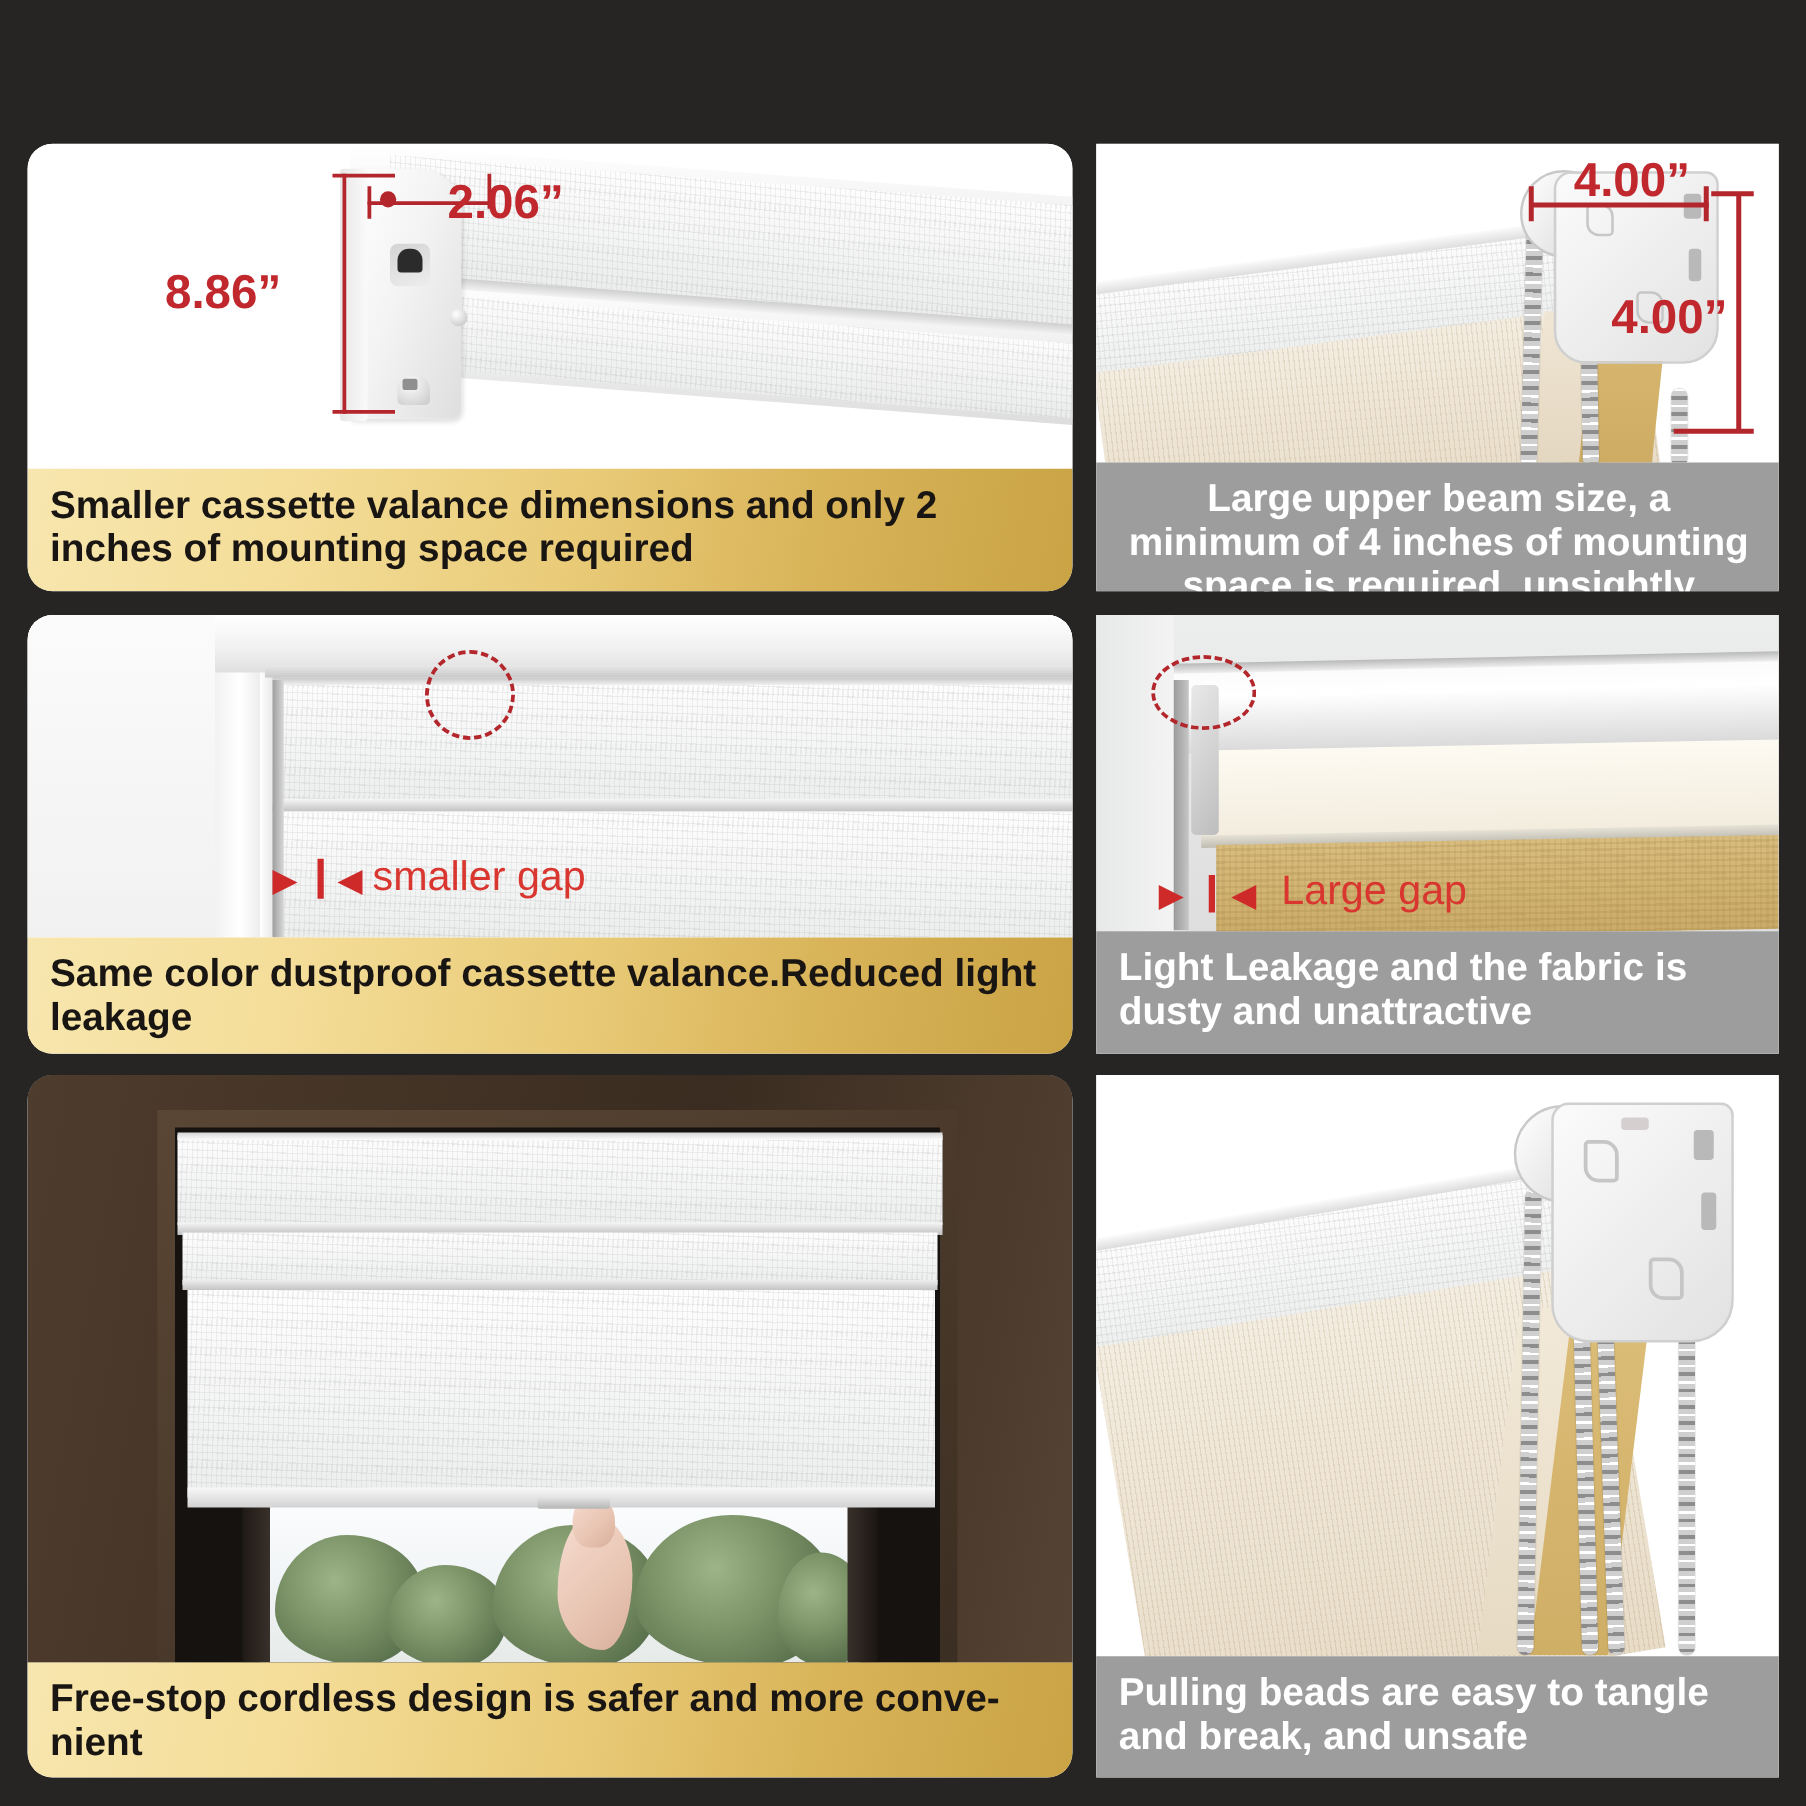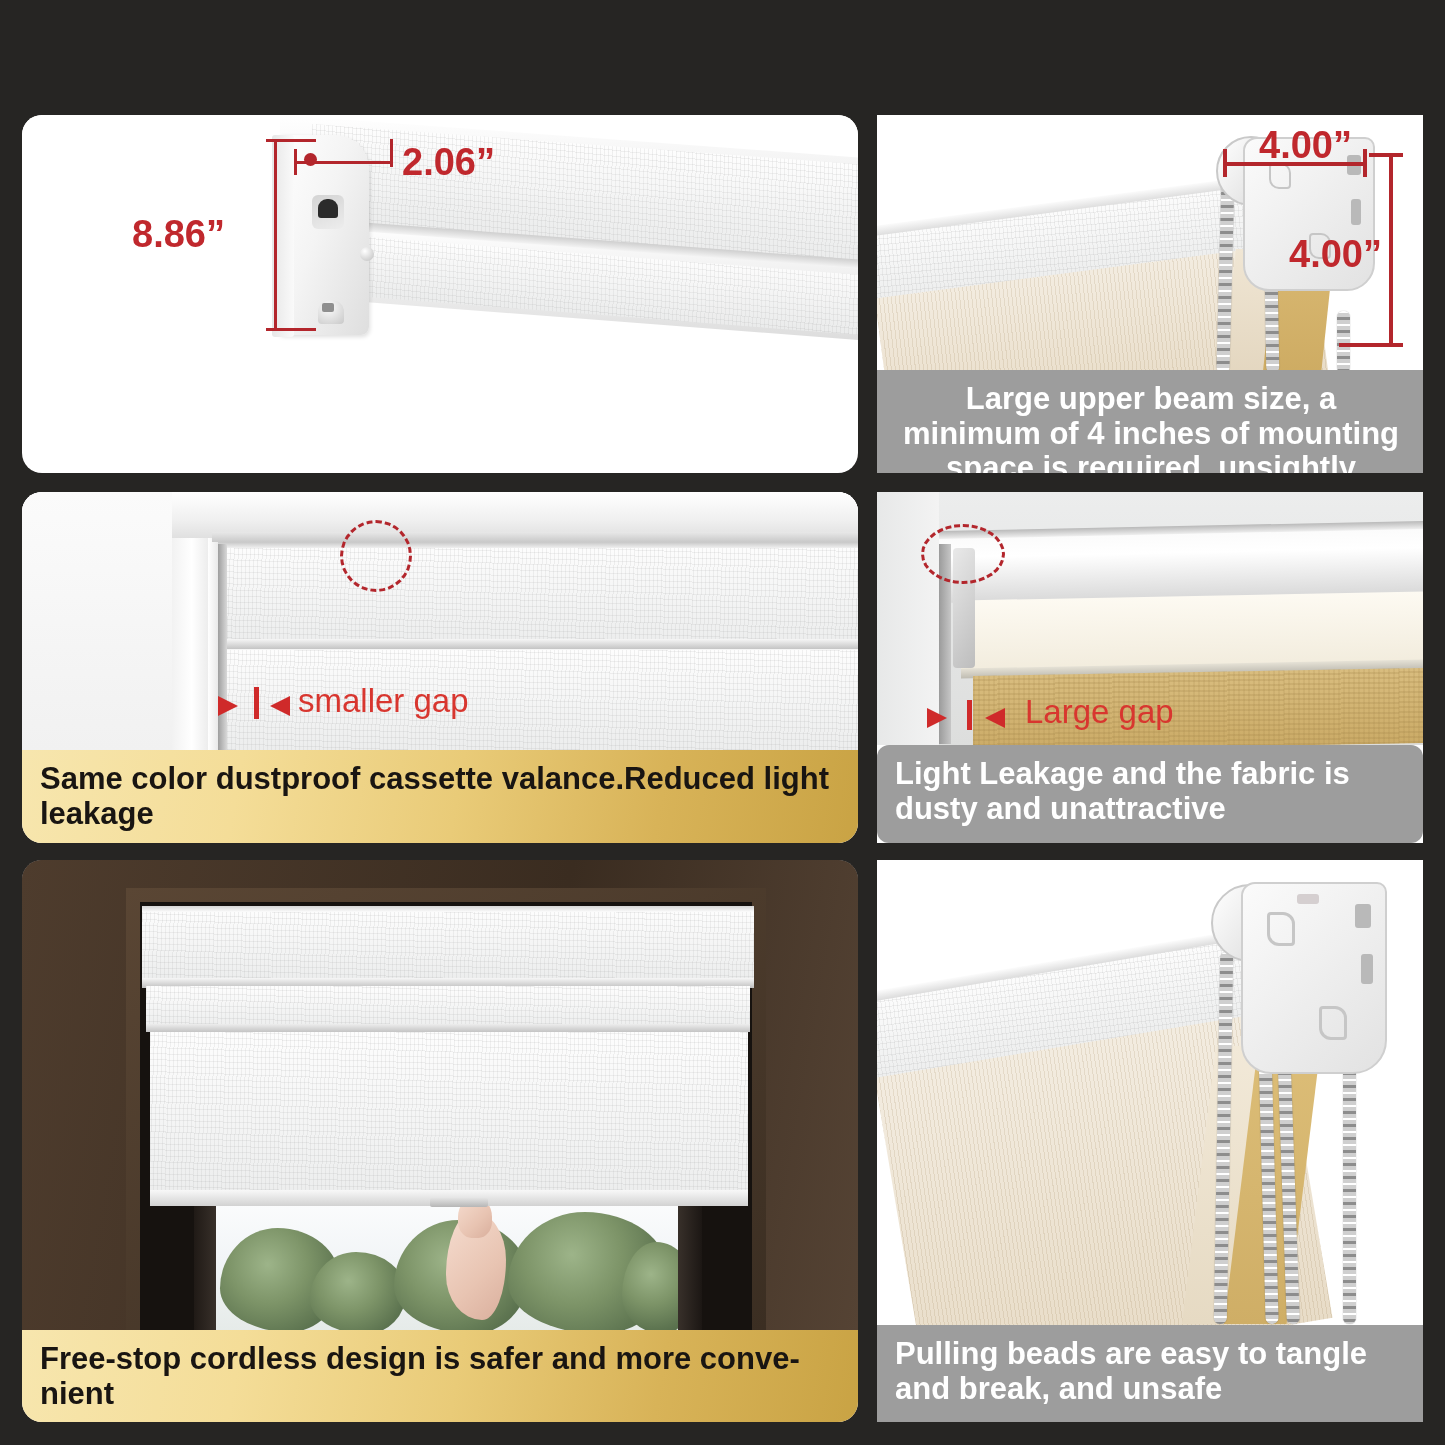--- a/index.html
+++ b/index.html
@@ -118,22 +118,23 @@
 
       <div class="dimline" style="left:252px;top:24px;width:3px;height:192px;"></div>
       <div class="dimline" style="left:244px;top:24px;width:50px;height:3px;"></div>
       <div class="dimline" style="left:244px;top:213px;width:50px;height:3px;"></div>
       <div class="dimtxt" style="left:110px;top:98px;font-size:38px;">8.86”</div>
 
       <div class="dimline" style="left:272px;top:46px;width:98px;height:3px;"></div>
       <div class="dimline" style="left:272px;top:34px;width:3px;height:26px;"></div>
       <div class="dimline" style="left:368px;top:24px;width:3px;height:28px;"></div>
       <div style="position:absolute;left:282px;top:38px;width:13px;height:13px;border-radius:50%;background:#b3262c;"></div>
-      <div class="dimtxt" style="left:336px;top:26px;font-size:38px;margin-left:44px;">2.06”</div>
-    </div>
+      <div class="dimtxt" style="left:336px;top:26px;font-size:38px;">2.06”</div>
+    </div>
+    <div class="cap gold" style="height:98px;">Smaller cassette valance dimensions and only 2 inches of mounting space required</div>
   </div>
 
   <div class="panel bad" style="left:877px;top:115px;width:546px;height:358px;">
     <div class="photo" style="height:255px;background:#fff;">
 
       <div class="wv" style="position:absolute;left:-10px;top:52px;width:470px;height:78px;transform:rotate(-7.5deg);transform-origin:right center;border-radius:4px;"></div>
       <div style="position:absolute;left:-10px;top:50px;width:470px;height:10px;transform:rotate(-7.5deg);transform-origin:right center;background:linear-gradient(180deg,#fbfbfb,#dedede);"></div>
 
       <div class="wv-tan" style="position:absolute;left:-6px;top:126px;width:440px;height:135px;transform:rotate(-7.5deg);transform-origin:right top;"></div>
 
@@ -213,21 +214,21 @@
       <div style="position:absolute;left:62px;top:52px;width:12px;height:200px;background:linear-gradient(90deg,#9b9b9b,#c6c6c6);"></div>
       <div style="position:absolute;left:76px;top:56px;width:22px;height:120px;background:linear-gradient(120deg,#e9e9e9,#bdbdbd);border-radius:4px;"></div>
 
       <div class="dashcirc" style="left:44px;top:32px;width:78px;height:54px;"></div>
 
       <div style="position:absolute;left:50px;top:216px;width:0;height:0;border-top:10px solid transparent;border-bottom:10px solid transparent;border-left:20px solid #cf2a2a;"></div>
       <div style="position:absolute;left:90px;top:208px;width:5px;height:30px;background:#cf2a2a;"></div>
       <div style="position:absolute;left:108px;top:216px;width:0;height:0;border-top:10px solid transparent;border-bottom:10px solid transparent;border-right:20px solid #cf2a2a;"></div>
       <div class="gaptxt" style="left:148px;top:201px;">Large gap</div>
     </div>
-    <div class="cap grey" style="height:98px;border-radius:12px;">Light Leakage and the fabric is dusty and unattractive</div>
+    <div class="cap grey" style="height:98px;">Light Leakage and the fabric is dusty and unattractive</div>
   </div>
 
   <div class="panel good" style="left:22px;top:860px;width:836px;height:562px;">
     <div class="photo" style="height:470px;background:#2c211a;">
 
       <div class="wall" style="left:0;top:0;width:836px;height:470px;"></div>
 
       <div style="position:absolute;left:104px;top:28px;width:640px;height:442px;background:linear-gradient(150deg,#5a4634,#3b2e22);"></div>
       <div style="position:absolute;left:118px;top:42px;width:612px;height:428px;background:#16120f;"></div>
 

